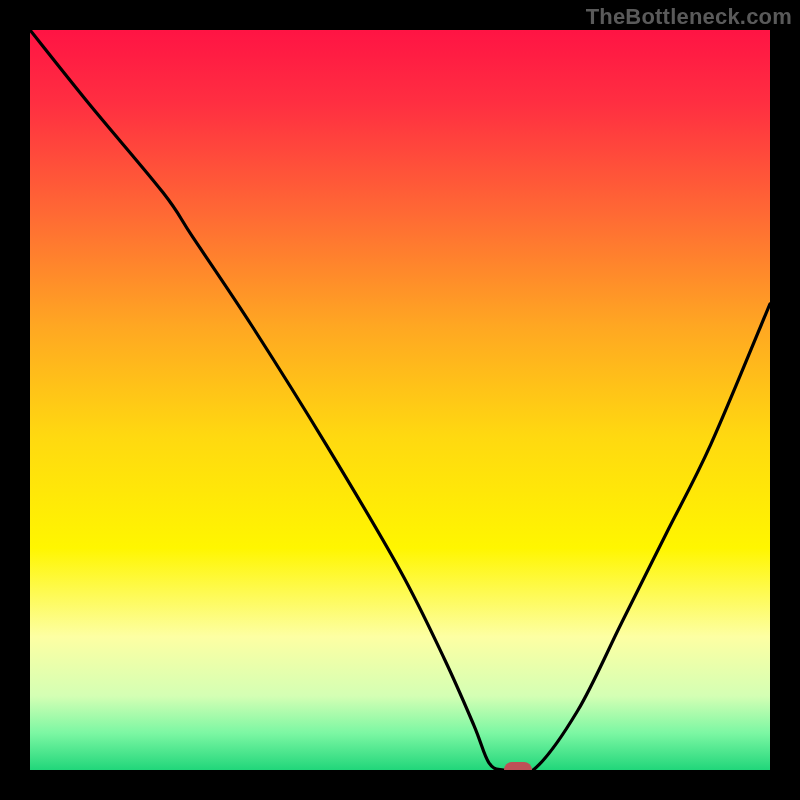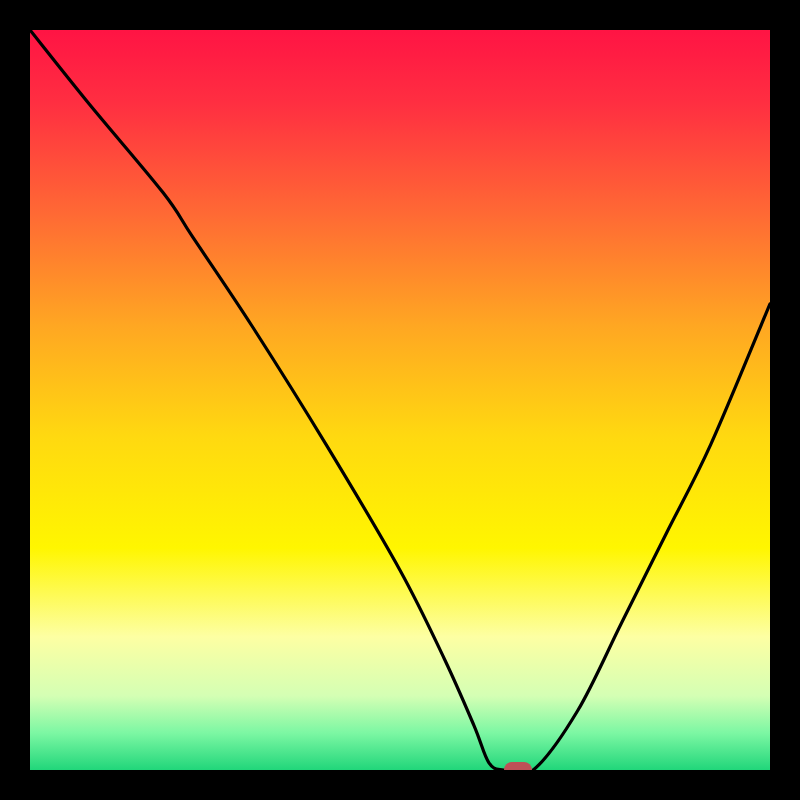--- a/index.html
+++ b/index.html
@@ -45,20 +45,21 @@
   border-radius: 8px;
   background: #be5157;
   transform: translate(-50%, -50%);
   z-index: 3;
 }
 </style>
 </head>
 <body>
 
 <div class="chart-container">
+  <div class="watermark">TheBottleneck.com</div>
   <div class="plot-area">
     <svg class="plot-bg" viewBox="0 0 740 740" preserveAspectRatio="none">
       <defs>
         <linearGradient id="bg-grad" x1="0" y1="0" x2="0" y2="1">
             <stop offset="0%" stop-color="#ff1444"></stop>
             <stop offset="10%" stop-color="#ff2f41"></stop>
             <stop offset="25%" stop-color="#ff6a34"></stop>
             <stop offset="40%" stop-color="#ffa722"></stop>
             <stop offset="55.00000000000001%" stop-color="#ffd910"></stop>
             <stop offset="70%" stop-color="#fff600"></stop>

